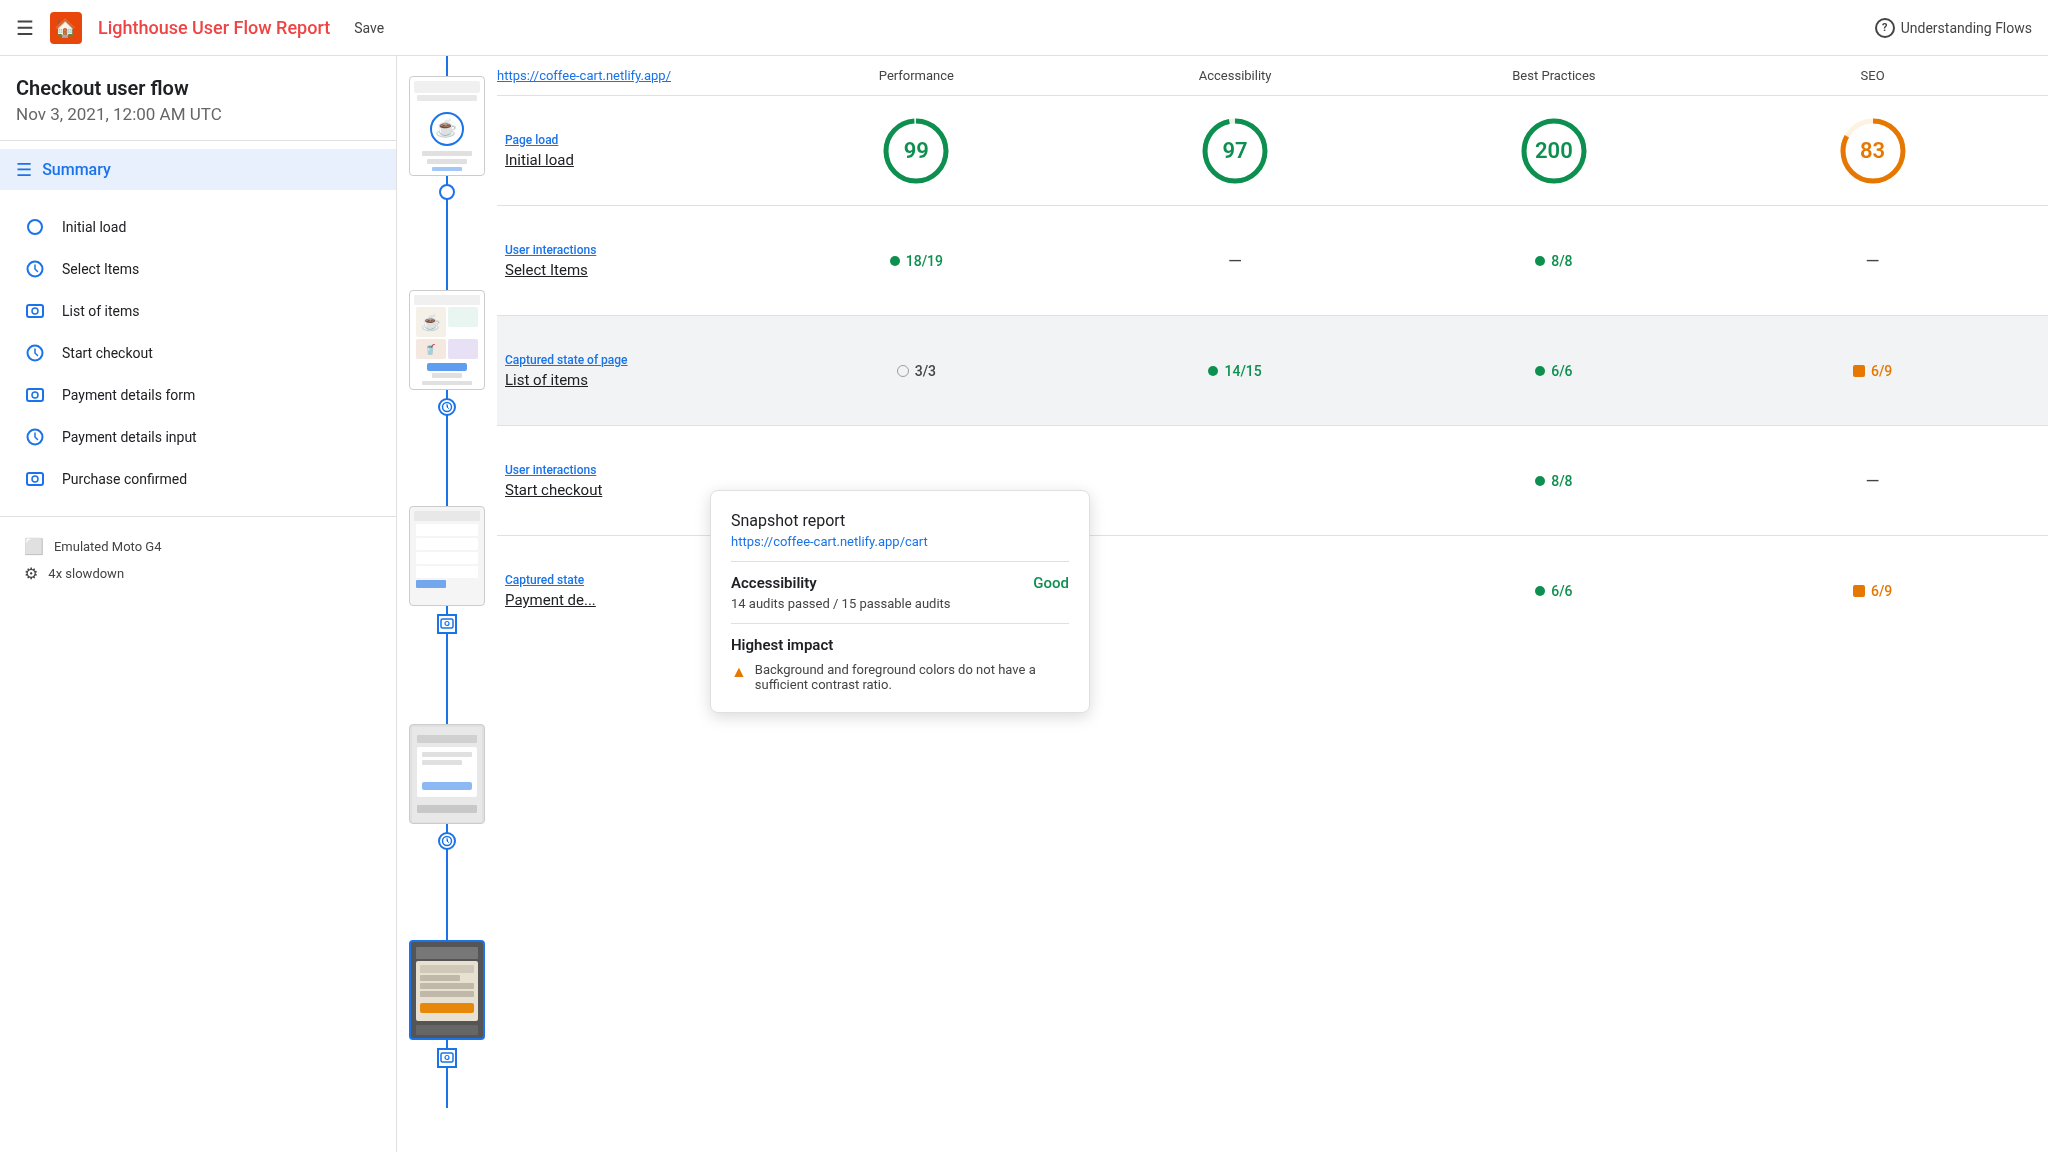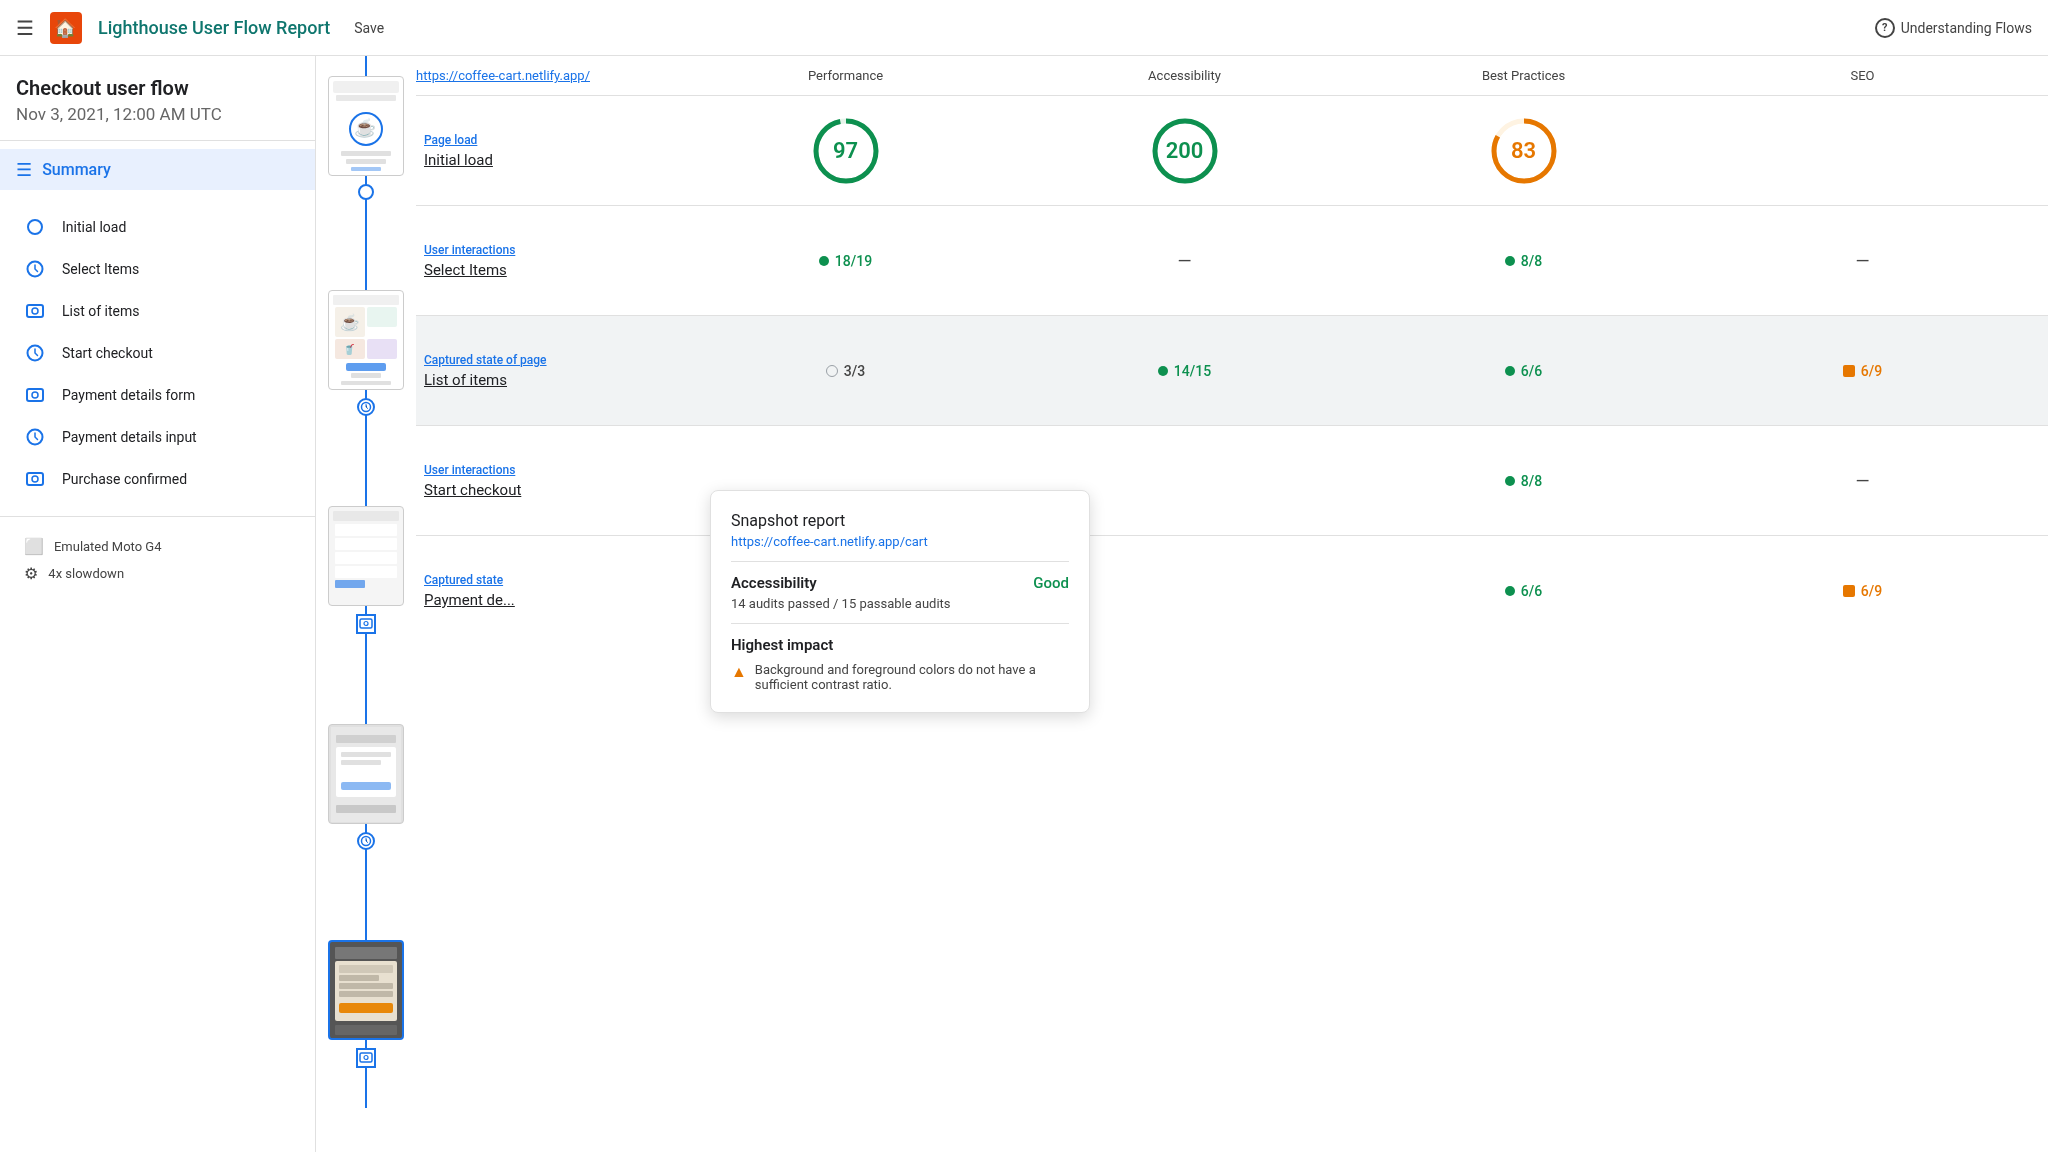--- a/index.html
+++ b/index.html
@@ -6,31 +6,31 @@
     body { font-family: -apple-system, BlinkMacSystemFont, 'Segoe UI', Roboto, sans-serif; font-size: 14px; background: #fff; color: #202124; overflow: hidden; }
 
     
     .header {
       display: flex; align-items: center; height: 56px;
       border-bottom: 1px solid #e0e0e0;
       padding: 0 16px; gap: 16px;
     }
     .header-menu-icon { font-size: 20px; cursor: pointer; color: #444; }
     .header-logo { width: 32px; height: 32px; background: #e8460a; border-radius: 4px; display: flex; align-items: center; justify-content: center; color: #fff; font-size: 18px; font-weight: bold; flex-shrink: 0; }
-    .header-title { font-size: 18px; font-weight: 500; color: #0f766e; }
+    .header-title { font-size: 18px; font-weight: 500; color: #ef4444; }
     .header-save { font-size: 14px; color: #444; cursor: pointer; margin-left: 8px; }
     .header-right { margin-left: auto; display: flex; align-items: center; gap: 6px; color: #444; font-size: 14px; cursor: pointer; }
     .header-right-icon { width: 20px; height: 20px; border: 2px solid #444; border-radius: 50%; display: flex; align-items: center; justify-content: center; font-size: 11px; font-weight: bold; }
 
     
     .layout { display: flex; height: calc(100vh - 56px); }
 
     
     .sidebar {
-      width: 316px; flex-shrink: 0;
+      width: 397px; flex-shrink: 0;
       border-right: 1px solid #e0e0e0;
       overflow-y: auto;
       padding-bottom: 16px;
     }
     .sidebar-flow-title { padding: 20px 16px 4px; font-size: 20px; font-weight: 600; }
     .sidebar-flow-date { padding: 0 16px 16px; font-size: 17px; color: #666; }
     .sidebar-divider { height: 1px; background: #e0e0e0; margin: 0 0 8px; }
     .sidebar-summary {
       display: flex; align-items: center; gap: 10px;
       padding: 10px 16px; background: #e8f0fe; cursor: pointer;
@@ -366,20 +366,29 @@
           <span class="col-header">Best Practices</span>
           <span class="col-header">SEO</span>
         </div>
 
         <div class="score-section">
           <div class="section-label">
             <div class="section-type">Page load</div>
             <div class="section-name">Initial load</div>
           </div>
 
+          <div class="score-cell">
+            <div class="score-circle green">
+              <svg viewBox="0 0 68 68">
+                  <circle cx="34" cy="34" r="30" fill="none" stroke="#e6f4ea" stroke-width="5"></circle>
+                  <circle cx="34" cy="34" r="30" fill="none" stroke="#0d904f" stroke-width="5" stroke-dasharray="188.5" stroke-dashoffset="2"></circle>
+                </svg>
+              <span class="score-val">99</span>
+            </div>
+          </div>
 
           <div class="score-cell">
             <div class="score-circle green">
               <svg viewBox="0 0 68 68">
                   <circle cx="34" cy="34" r="30" fill="none" stroke="#e6f4ea" stroke-width="5"></circle>
                   <circle cx="34" cy="34" r="30" fill="none" stroke="#0d904f" stroke-width="5" stroke-dasharray="188.5" stroke-dashoffset="6"></circle>
                 </svg>
               <span class="score-val">97</span>
             </div>
           </div>

